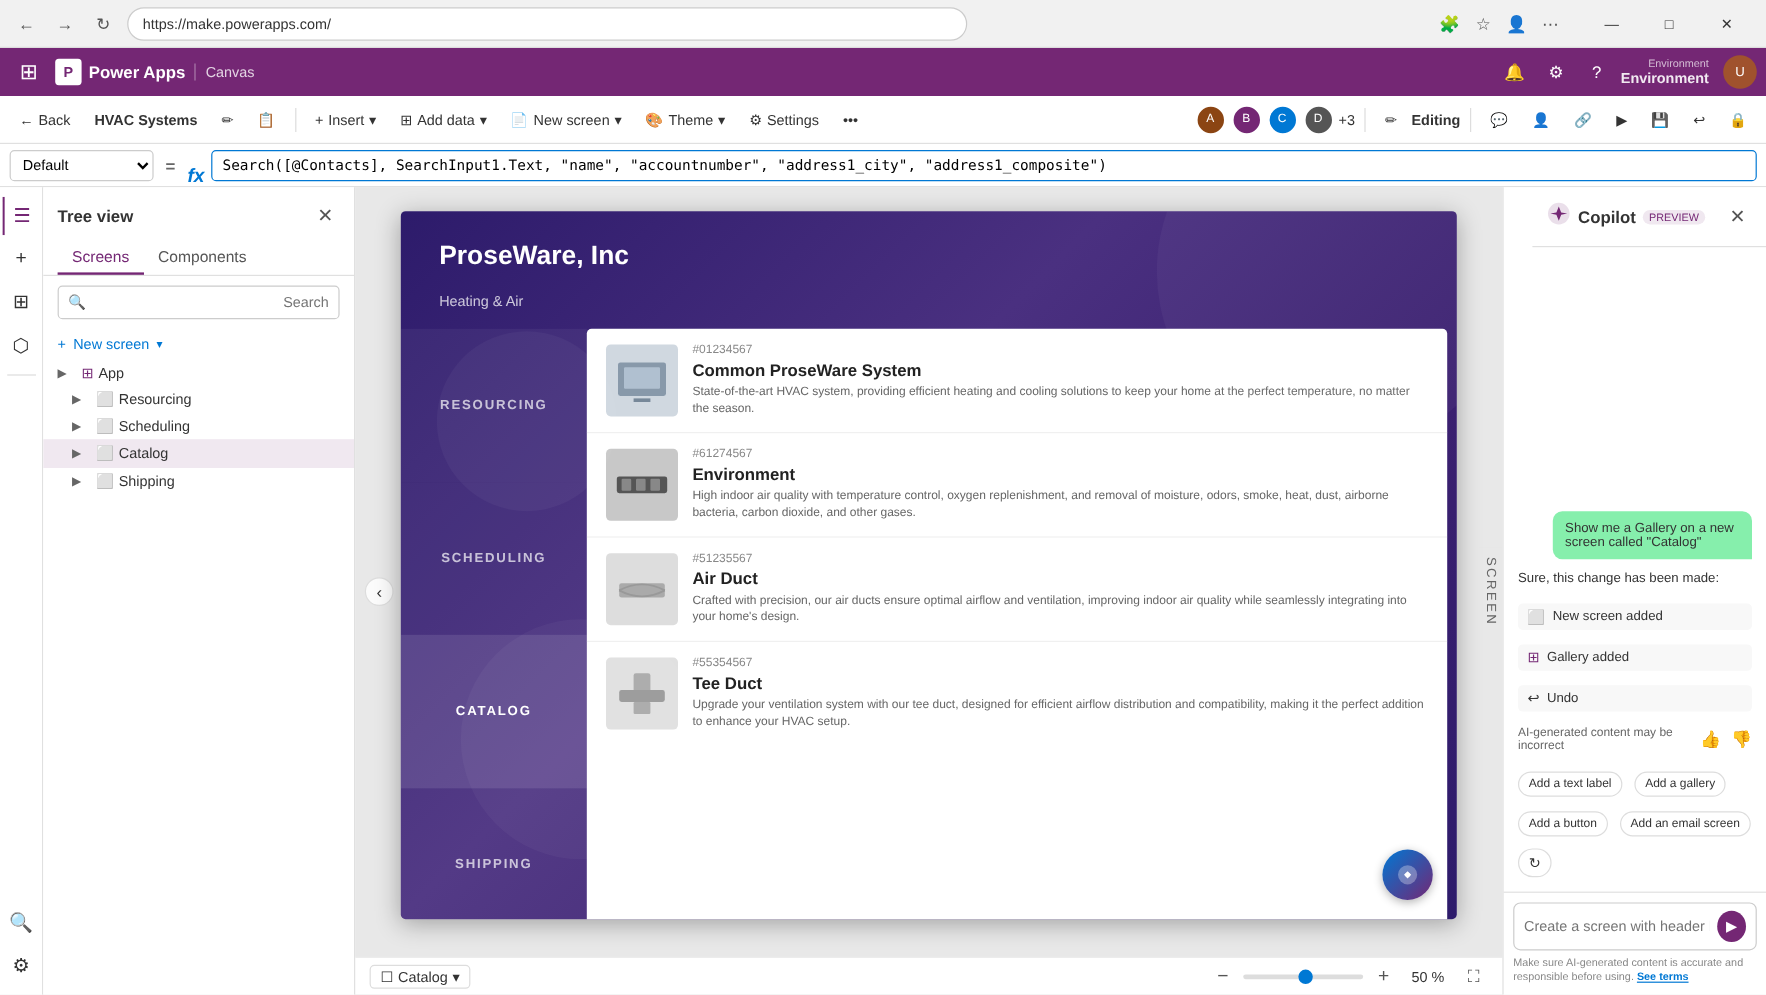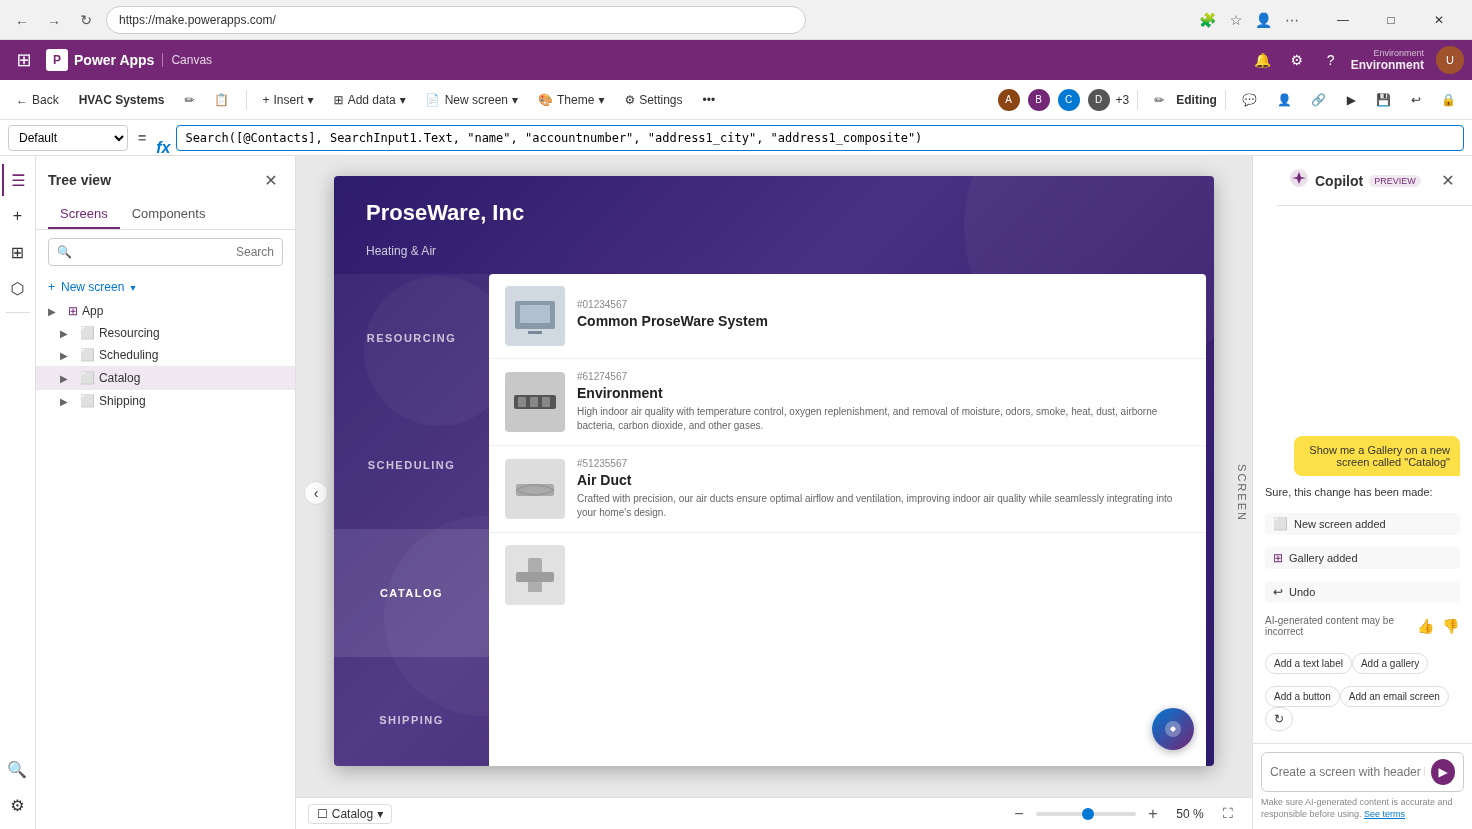--- a/index.html
+++ b/index.html
@@ -386,44 +386,44 @@
       margin-left: auto; width: 24px; height: 24px;
       border: none; background: none; cursor: pointer;
       font-size: 16px; color: #555;
       display: flex; align-items: center; justify-content: center;
     }
     .copilot-body {
       flex: 1; overflow-y: auto; padding: 12px;
       display: flex; flex-direction: column; gap: 8px;
     }
     .copilot-message-user {
-      background: #fde047; border-radius: 8px 8px 0 8px;
+      background: #86efac; border-radius: 8px 8px 0 8px;
       padding: 8px 10px; font-size: 11px; color: #333;
-      align-self: flex-end; max-width: 85%; text-align: right;
+      align-self: flex-end; max-width: 85%;
     }
     .copilot-message-ai {
       font-size: 11px; color: #333; line-height: 1.5;
     }
     .copilot-change-item {
       display: flex; align-items: center; gap: 6px;
       padding: 4px 8px;
       background: #f8f8f8; border-radius: 4px;
       font-size: 11px; color: #333; margin-top: 4px;
     }
     .change-icon { font-size: 12px; }
     .feedback-row {
       display: flex; align-items: center; gap: 8px; padding: 4px 0;
     }
     .ai-disclaimer { font-size: 10px; color: #666; flex: 1; }
     .fb-btn {
       background: none; border: none; cursor: pointer;
       font-size: 14px; color: #666;
     }
     .quick-action-row {
-      display: flex; gap: 0; flex-wrap: wrap; margin-top: 4px;
+      display: flex; gap: 10px; flex-wrap: wrap; margin-top: 4px;
     }
     .quick-action-btn {
       font-size: 10px; padding: 4px 8px;
       border: 1px solid #ddd; border-radius: 12px;
       background: white; cursor: pointer; color: #333;
       white-space: nowrap;
     }
     .copilot-footer {
       padding: 8px;
       border-top: 1px solid #e0e0e0;
@@ -440,21 +440,21 @@
     .copilot-send-btn {
       width: 26px; height: 26px;
       background: #742774; border-radius: 50%;
       border: none; cursor: pointer; color: white;
       display: flex; align-items: center; justify-content: center;
       font-size: 12px;
     }
     .copilot-disclaimer {
       font-size: 9px; color: #888; margin-top: 4px; line-height: 1.4;
     }
-    .copilot-disclaimer a { color: #0078d4; }
+    .copilot-disclaimer a { color: #0078d4; font-weight: bold; }
 
     
     .bottom-bar {
       height: 32px;
       background: white;
       border-top: 1px solid #e0e0e0;
       display: flex;
       align-items: center;
       padding: 0 12px;
       gap: 8px;
@@ -716,20 +716,21 @@
             <div class="product-thumb" style="background:#d0d8e0;">
               <svg width="50" height="50" viewBox="0 0 50 50" fill="none" xmlns="http://www.w3.org/2000/svg">
                 <rect x="5" y="10" width="40" height="28" rx="2" fill="#8899aa"></rect>
                 <rect x="10" y="14" width="30" height="18" rx="1" fill="#b0c0d0"></rect>
                 <rect x="18" y="40" width="14" height="3" fill="#778899"></rect>
               </svg>
             </div>
             <div class="product-info">
               <div class="product-id">#01234567</div>
               <div class="product-name">Common ProseWare System</div>
+              <div class="product-desc">State-of-the-art HVAC system, providing efficient heating and cooling solutions to keep your home at the perfect temperature, no matter the season.</div>
             </div>
           </div>
 
           <div class="product-item">
             <div class="product-thumb" style="background:#c8c8c8;">
               <svg width="50" height="50" viewBox="0 0 50 50" fill="none" xmlns="http://www.w3.org/2000/svg">
                 <rect x="4" y="18" width="42" height="14" rx="2" fill="#555"></rect>
                 <rect x="8" y="20" width="8" height="10" rx="1" fill="#888"></rect>
                 <rect x="20" y="20" width="8" height="10" rx="1" fill="#888"></rect>
                 <rect x="32" y="20" width="8" height="10" rx="1" fill="#888"></rect>
@@ -758,20 +759,25 @@
           </div>
 
           <div class="product-item">
             <div class="product-thumb" style="background:#e0e0e0;">
               <svg width="50" height="50" viewBox="0 0 50 50" fill="none" xmlns="http://www.w3.org/2000/svg">
                 <rect x="18" y="8" width="14" height="20" rx="2" fill="#aaa"></rect>
                 <rect x="6" y="22" width="38" height="10" rx="2" fill="#999"></rect>
                 <rect x="18" y="32" width="14" height="10" rx="1" fill="#aaa"></rect>
               </svg>
             </div>
+            <div class="product-info">
+              <div class="product-id">#55354567</div>
+              <div class="product-name">Tee Duct</div>
+              <div class="product-desc">Upgrade your ventilation system with our tee duct, designed for efficient airflow distribution and compatibility, making it the perfect addition to enhance your HVAC setup.</div>
+            </div>
           </div>
         </div>
       </div>
 
       <div class="copilot-fab">
         <svg width="20" height="20" viewBox="0 0 20 20" fill="none">
           <circle cx="10" cy="10" r="8" fill="rgba(255,255,255,0.3)"></circle>
           <path d="M7 10 L10 7 L13 10 L10 13 Z" fill="white"></path>
           <circle cx="10" cy="10" r="2" fill="white"></circle>
         </svg>

